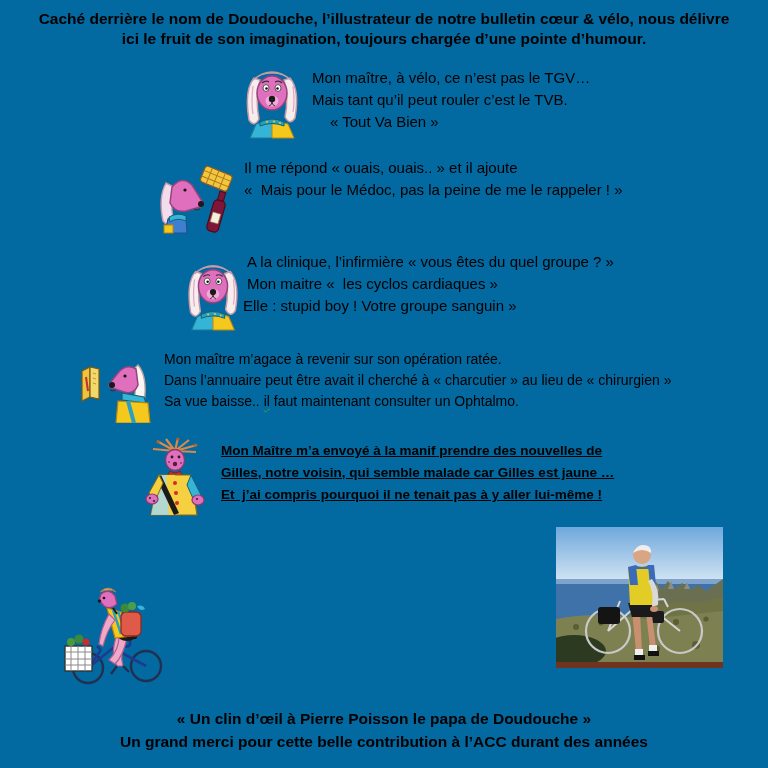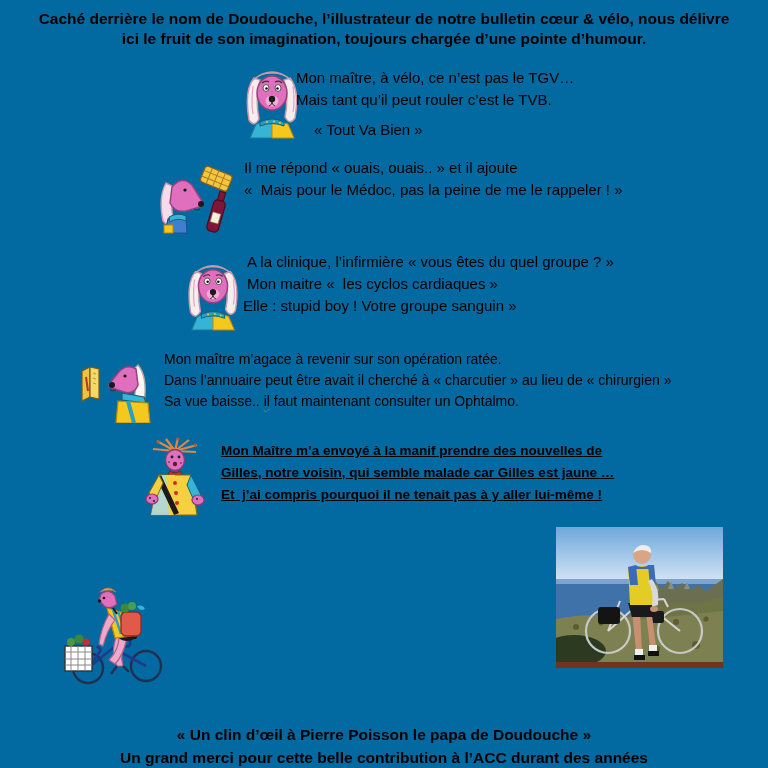--- a/index.html
+++ b/index.html
@@ -8,37 +8,37 @@
     font-family:"Liberation Sans",sans-serif;color:#000;overflow:hidden;
   }
   .header{
     position:absolute;top:9px;left:0;right:0;text-align:center;
     font-weight:bold;font-size:15.5px;line-height:19.5px;
   }
   .header span{display:inline-block;max-width:702px;}
   .icon{position:absolute;}
   .sec-text{position:absolute;white-space:nowrap;font-size:15px;line-height:22px;}
   .sec-text div{white-space:pre;}
-  #s1-text{left:296px;top:67px;}
-  #s1-text .ind{padding-left:18px;margin-top:8px;}
+  #s1-text{left:312px;top:67px;}
+  #s1-text .ind{padding-left:18px;}
   #s2-text{left:244px;top:157px;}
   #s3-text{left:247px;top:251px;}
   #s3-text .ind2{margin-left:-4px;}
   #s4-text{left:164px;top:349px;font-size:14px;line-height:21px;}
   #s5-text{left:221px;top:440px;font-size:13.5px;line-height:22px;font-weight:bold;text-decoration:underline;}
   #s6-text{left:172px;top:576px;font-size:14px;line-height:23px;font-weight:bold;}
   #s1-icon{left:236px;top:62px;width:72px;height:78px;}
   #s2-icon{left:150px;top:161px;width:90px;height:80px;}
   #s3-icon{left:178px;top:250px;width:70px;height:88px;}
   #s4-icon{left:76px;top:351px;width:84px;height:72px;}
   #s5-icon{left:133px;top:437px;width:84px;height:94px;}
   #s6-icon{left:57px;top:570px;width:120px;height:118px;}
   .photo{position:absolute;left:556px;top:527px;width:167px;height:141px;}
   .footer{
-    position:absolute;top:723px;left:0;right:0;text-align:center;
+    position:absolute;top:707px;left:0;right:0;text-align:center;
     font-weight:bold;font-size:15.5px;line-height:23px;
   }
   .squiggle{
     text-decoration-line:underline;
     text-decoration-style:wavy;
     text-decoration-color:#3aa03a;
     text-decoration-thickness:1px;
     text-underline-offset:2px;
   }
 </style>

